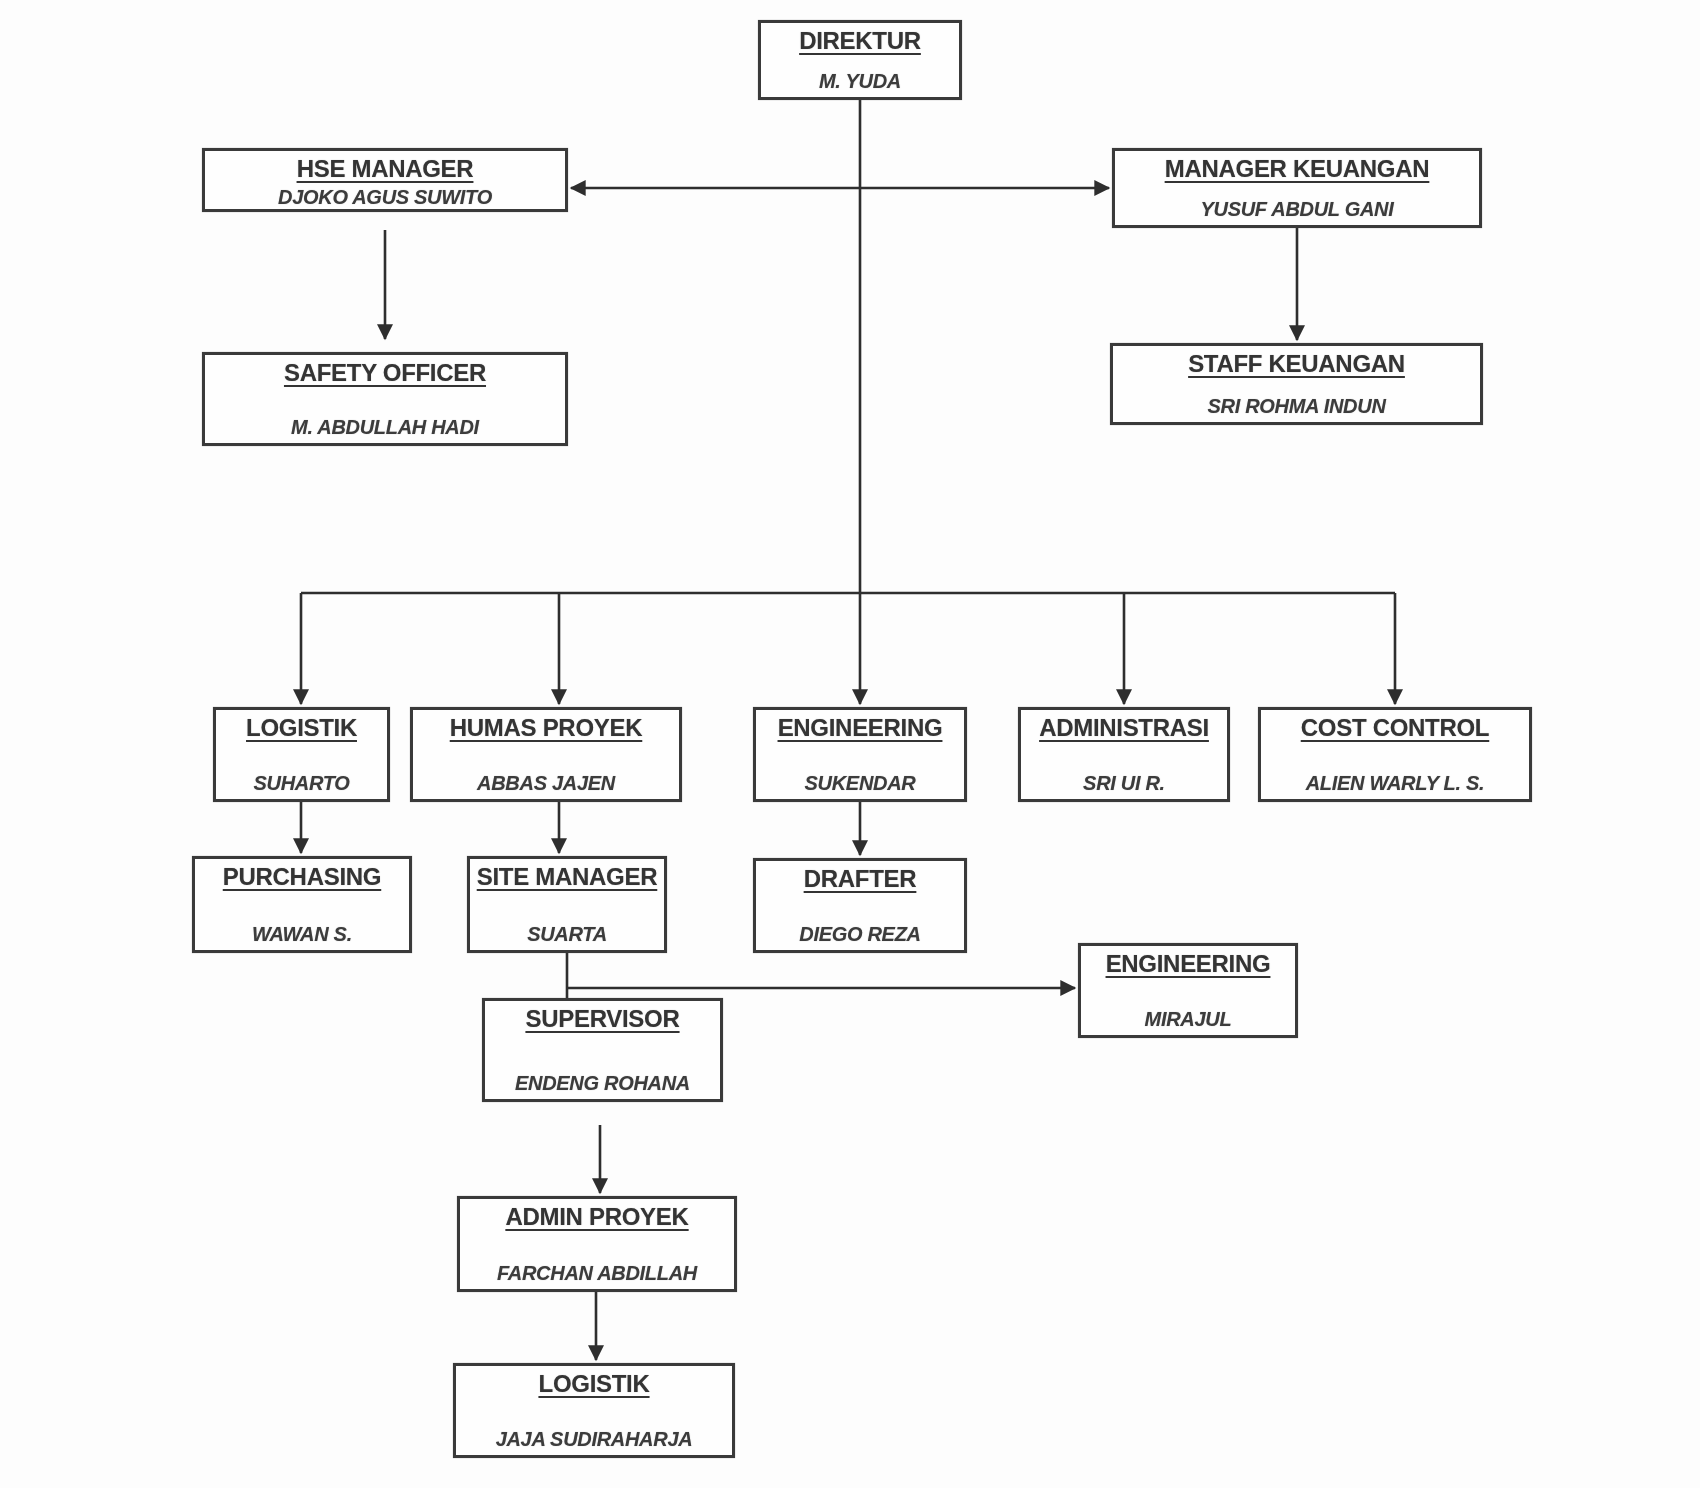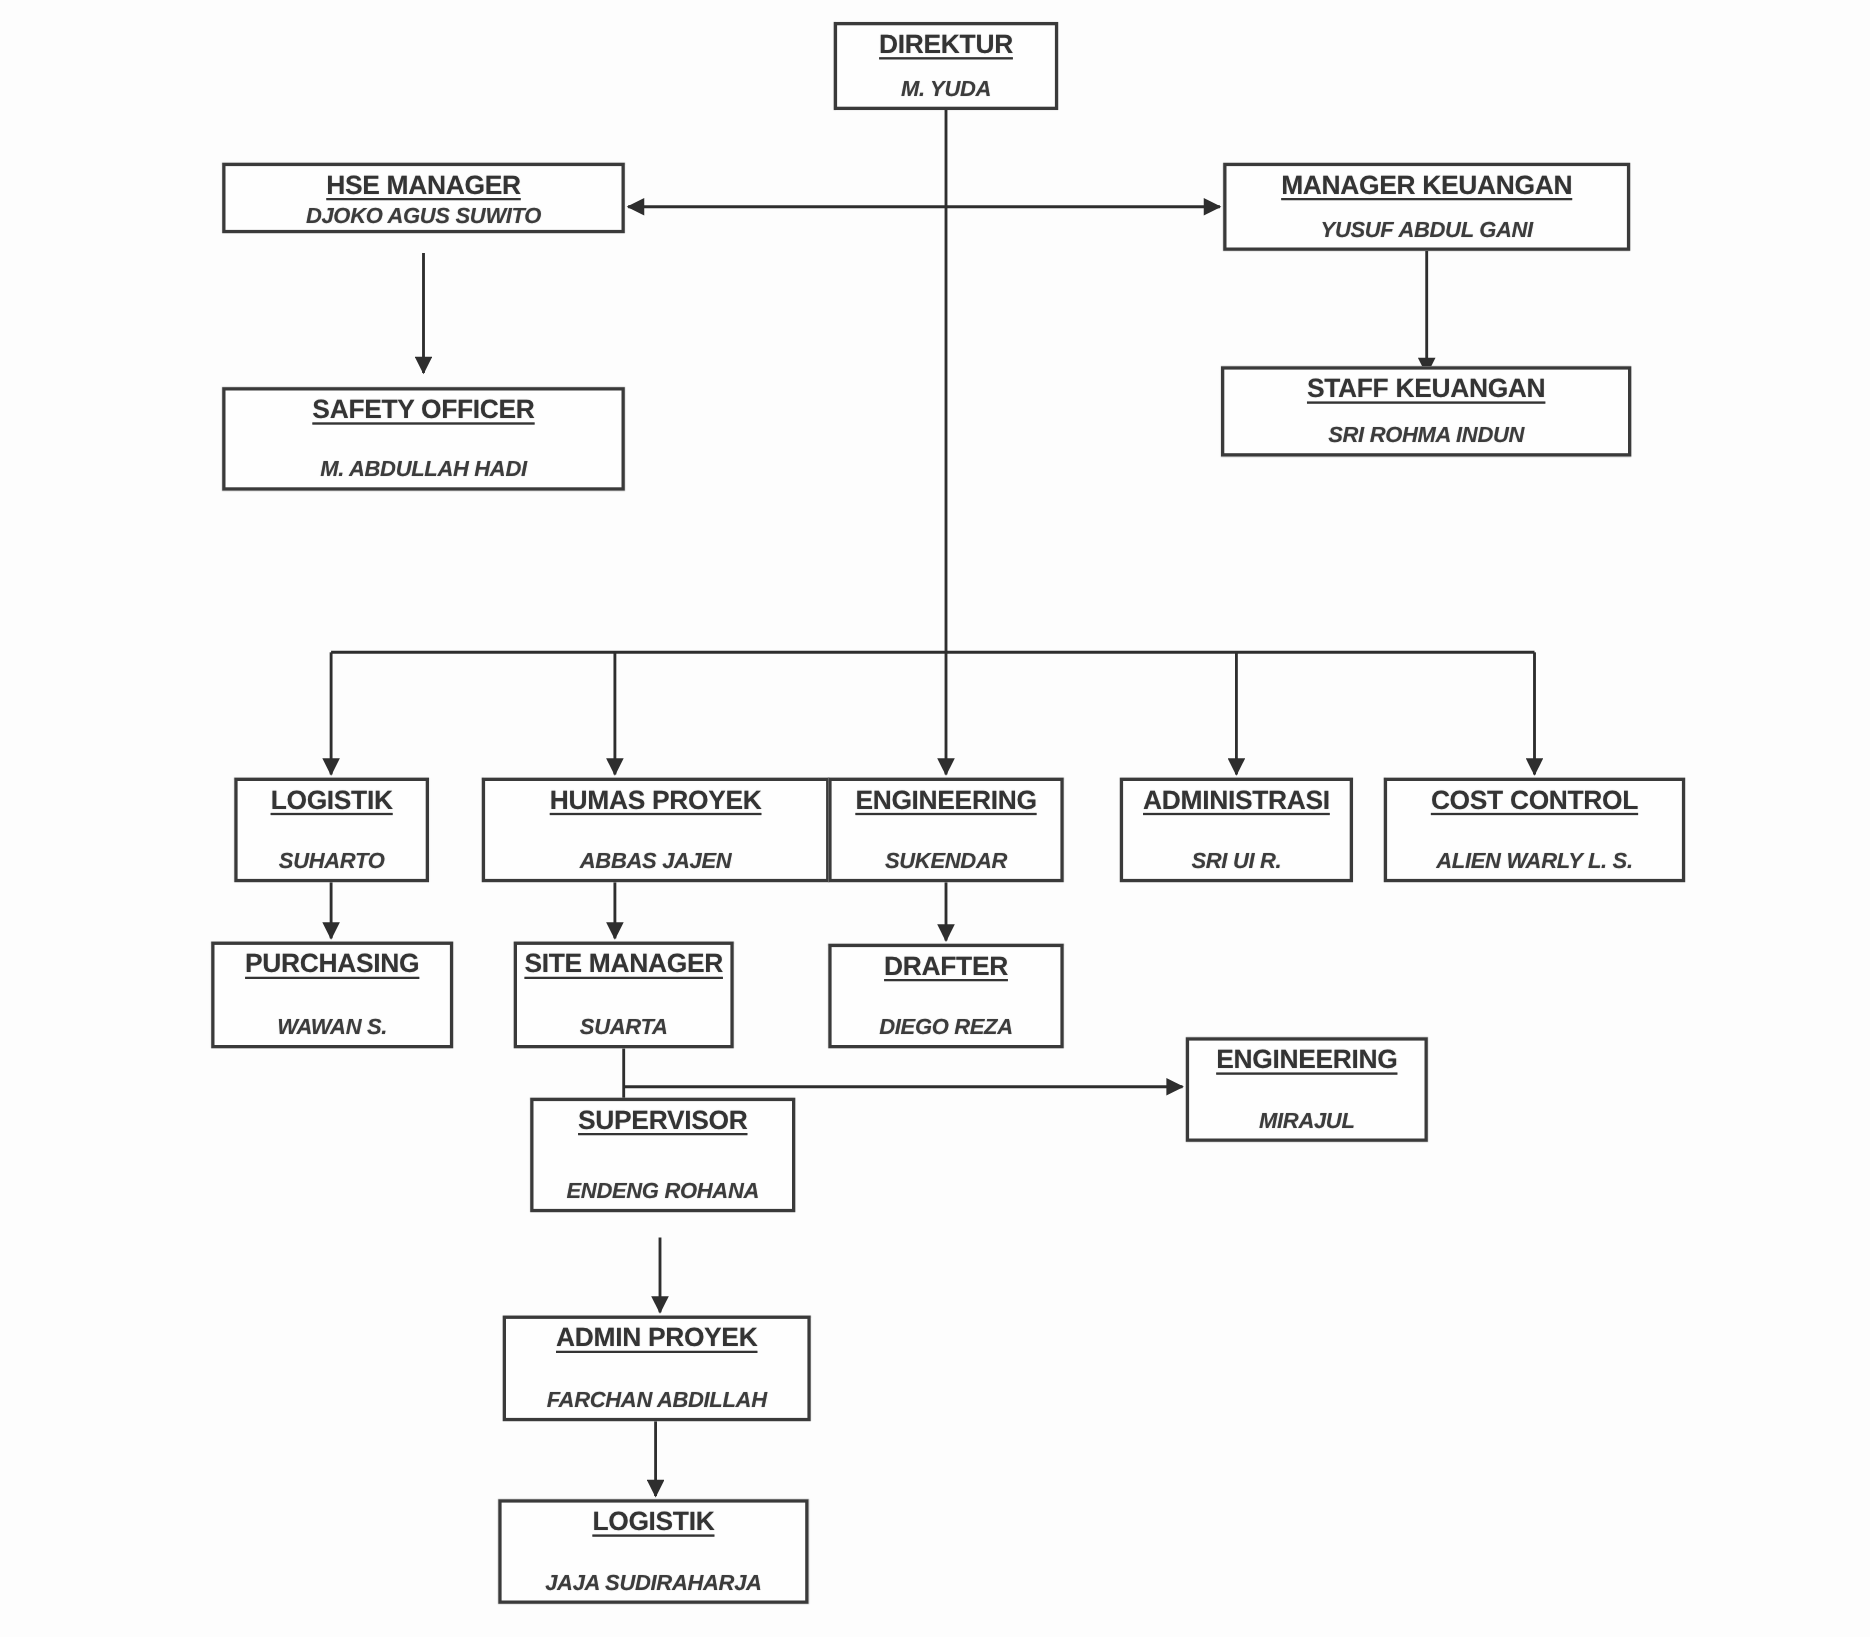--- a/index.html
+++ b/index.html
@@ -99,31 +99,31 @@
   <div class="node" style="left:1112px;top:148px;width:370px;height:80px">
     <span class="t">MANAGER KEUANGAN</span>
     <span class="n">YUSUF ABDUL GANI</span>
   </div>
 
   <div class="node" style="left:202px;top:352px;width:366px;height:94px">
     <span class="t">SAFETY OFFICER</span>
     <span class="n">M. ABDULLAH HADI</span>
   </div>
 
-  <div class="node" style="left:1110px;top:333px;width:373px;height:82px">
+  <div class="node" style="left:1110px;top:343px;width:373px;height:82px">
     <span class="t">STAFF KEUANGAN</span>
     <span class="n">SRI ROHMA INDUN</span>
   </div>
 
   <div class="node" style="left:213px;top:707px;width:177px;height:95px">
     <span class="t">LOGISTIK</span>
     <span class="n">SUHARTO</span>
   </div>
 
-  <div class="node" style="left:438px;top:707px;width:316px;height:95px">
+  <div class="node" style="left:410px;top:707px;width:272px;height:95px">
     <span class="t">HUMAS PROYEK</span>
     <span class="n">ABBAS JAJEN</span>
   </div>
 
   <div class="node" style="left:753px;top:707px;width:214px;height:95px">
     <span class="t">ENGINEERING</span>
     <span class="n">SUKENDAR</span>
   </div>
 
   <div class="node" style="left:1018px;top:707px;width:212px;height:95px">

